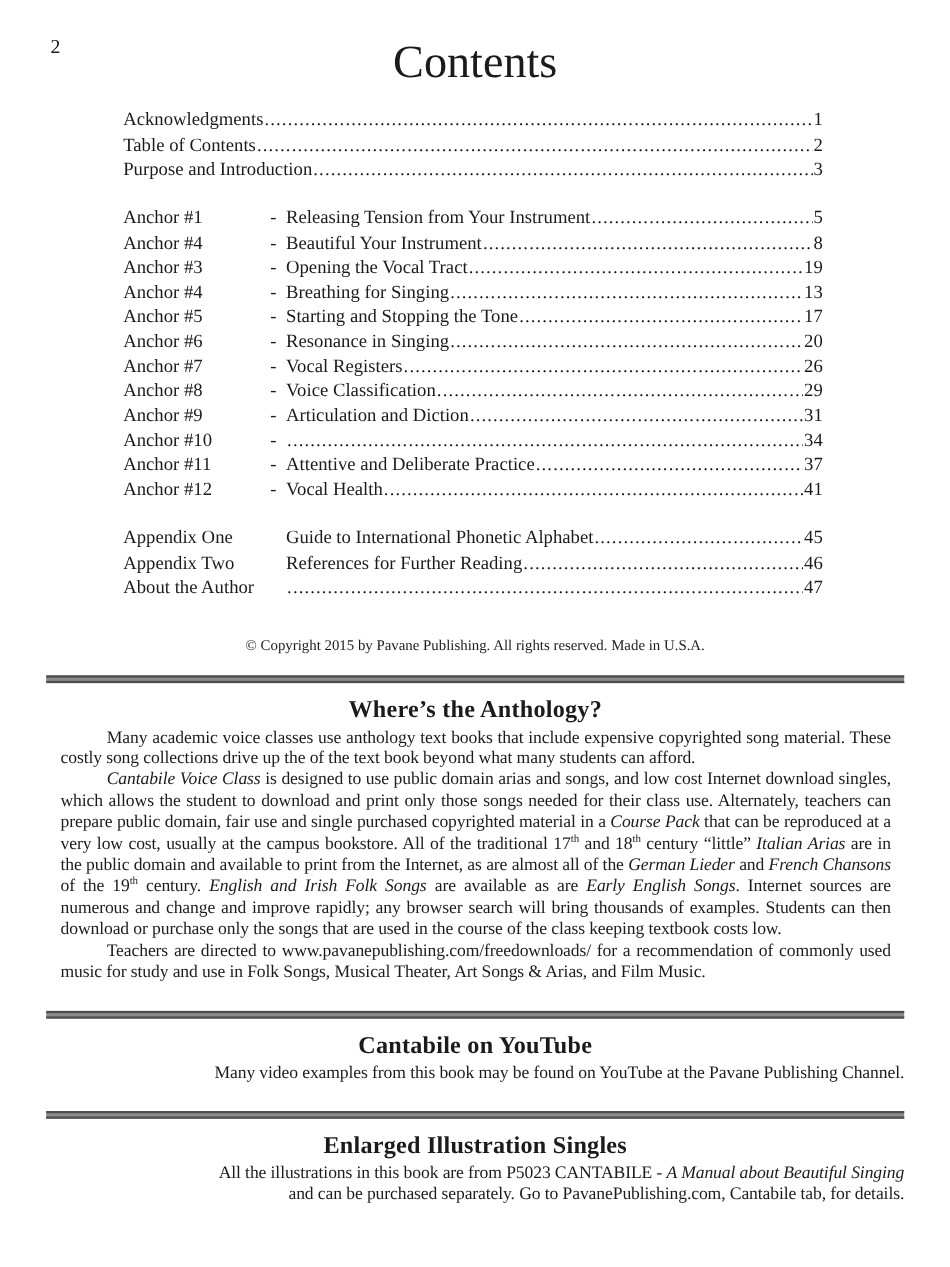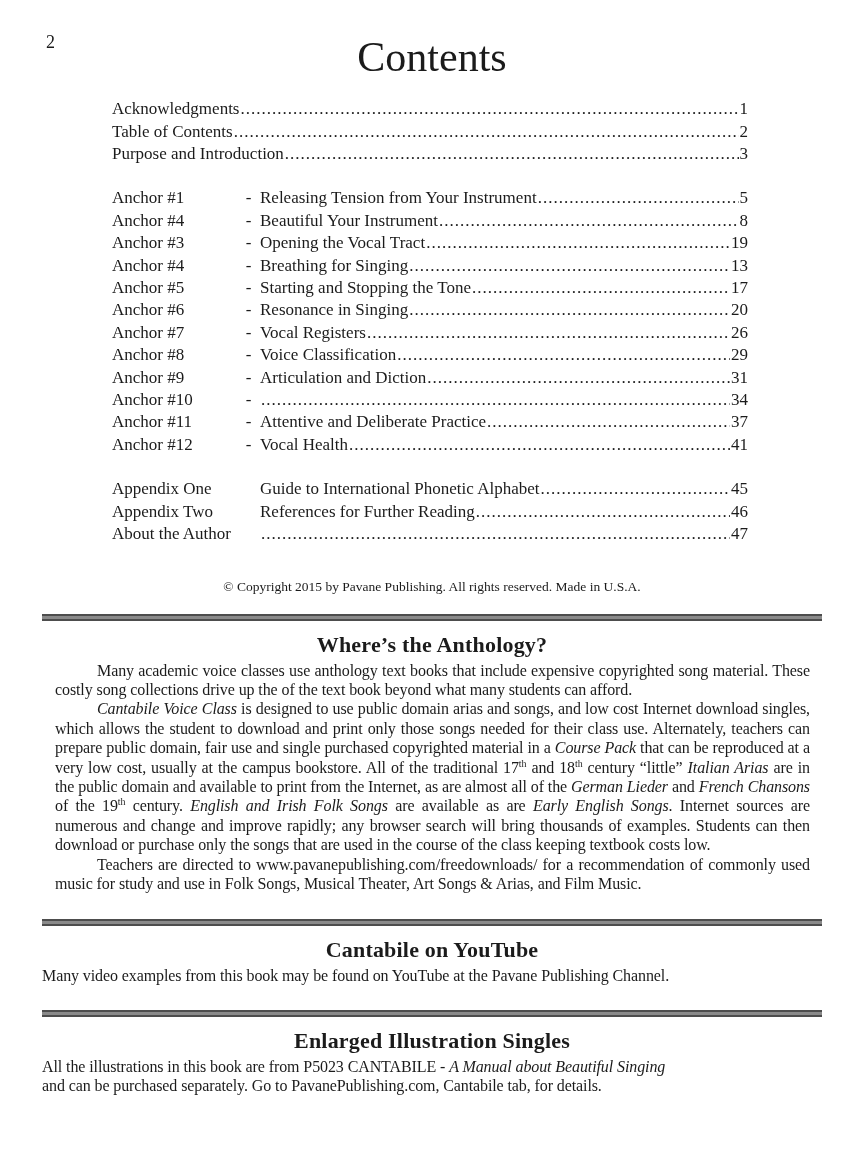--- a/index.html
+++ b/index.html
@@ -68,21 +68,21 @@
     letter-spacing: 0.2px;
   }
   .section p {
     margin: 0 54px 0 55px;
     font-size: 16px;
     line-height: 19.4px;
     letter-spacing: -0.1px;
   }
   .section p.just { text-align: justify; }
   .section p.ind  { text-indent: 42px; }
-  .section p.centered { text-align: left; margin: 0 42px; }
+  .section p.centered { text-align: right; margin: 0 42px; }
   .it { font-style: italic; }
   sup { font-size: 0.62em; line-height: 0; vertical-align: super; }
 </style>
 </head>
 <body>
 
 <div class="page">
 
   <div class="page-number">2</div>
 

